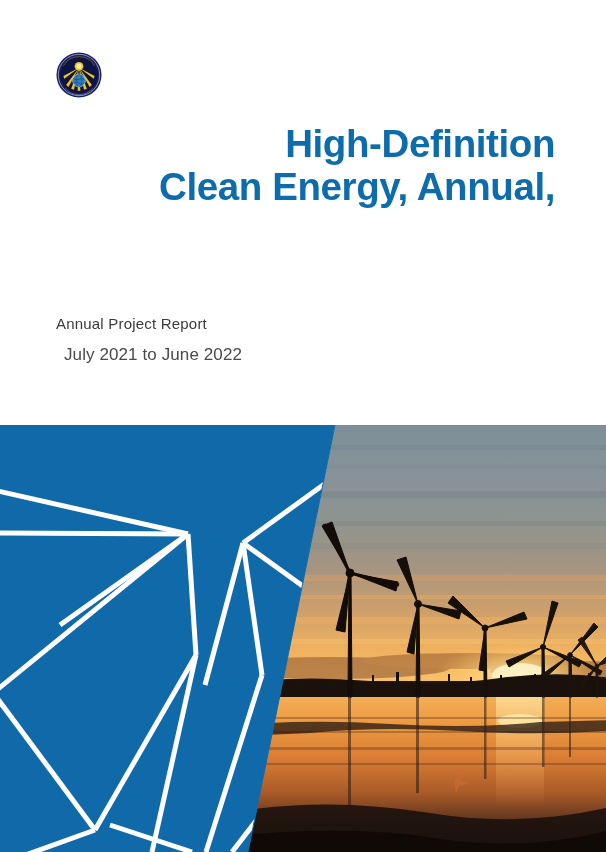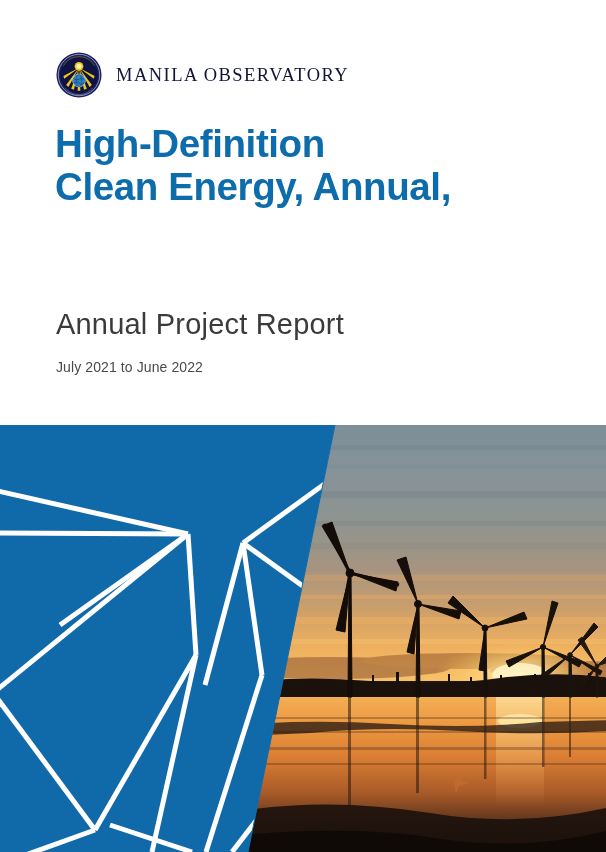--- a/index.html
+++ b/index.html
@@ -53,41 +53,40 @@
     position: absolute;
     left: 55px;
     top: 122px;
     width: 500px;
     color: #0d6cab;
     font-size: 38.5px;
     font-weight: bold;
     line-height: 43px;
     letter-spacing: -0.4px;
   }
-  .title .tline { display: block; white-space: nowrap; }
+  .title .tline { display: block; white-space: nowrap; text-align: right; }
 
   .subtitle {
     position: absolute;
     left: 56px;
     top: 310px;
     color: #3b3b3d;
-    font-size: 29px;
+    font-size: 15px;
     font-weight: normal;
     letter-spacing: 0.2px;
     line-height: 28px;
   }
   .daterange {
     position: absolute;
-    left: 56px;
+    left: 64px;
     top: 344px;
     color: #4a4a4c;
-    font-size: 14px;
+    font-size: 17px;
     letter-spacing: 0.1px;
     line-height: 22px;
-    margin-top: 12px;
   }
 
   
   .artwork {
     position: absolute;
     left: 0;
     top: 425px;
     width: 606px;
     height: 427px;
     overflow: hidden;
@@ -119,21 +118,20 @@
       <circle cx="50" cy="31" r="5.5" fill="#fdf3b0"></circle>
 
       <circle cx="50" cy="62" r="14" fill="#2f7fbf" stroke="#d8e4ef" stroke-width="1.2"></circle>
       <path d="M38 58 q7 5 13 1 q6 -4 11 2 M38 67 q8 -4 13 1 q6 5 11 -1" stroke="#0d4e82" stroke-width="1.6" fill="none"></path>
       <ellipse cx="50" cy="62" rx="6" ry="14" fill="none" stroke="#0d4e82" stroke-width="1.1"></ellipse>
 
       <path d="M50 10 a40 40 0 0 1 34 20" fill="none" stroke="#f2c419" stroke-width="1" opacity="0.85"></path>
       <path d="M16 30 a40 40 0 0 1 34 -20" fill="none" stroke="#f2c419" stroke-width="1" opacity="0.85"></path>
       <path d="M20 78 a38 38 0 0 0 60 0" fill="none" stroke="#c9cde0" stroke-width="1" opacity="0.7"></path>
     </svg>
-    <span class="brand-name">MANILA OBSERVATORY</span>
   </div>
 
   <div class="title">
     <span class="tline">High-Definition</span>
     <span class="tline">Clean Energy, Annual,</span>
   </div>
 
   <div class="subtitle">Annual Project Report</div>
   <div class="daterange">July 2021 to June 2022</div>
 

